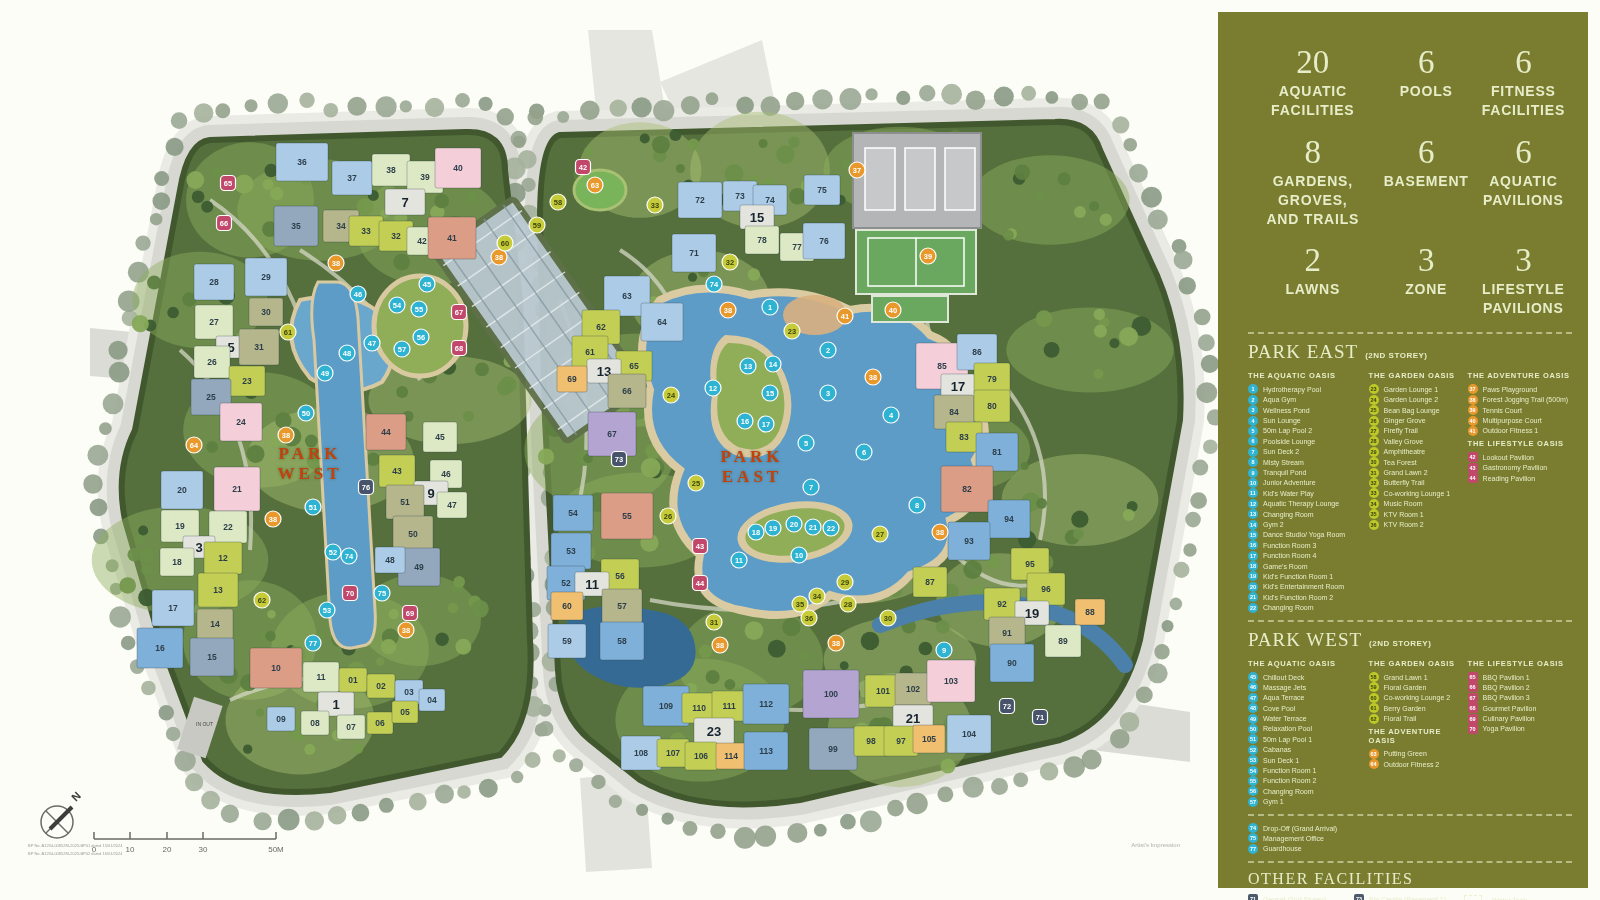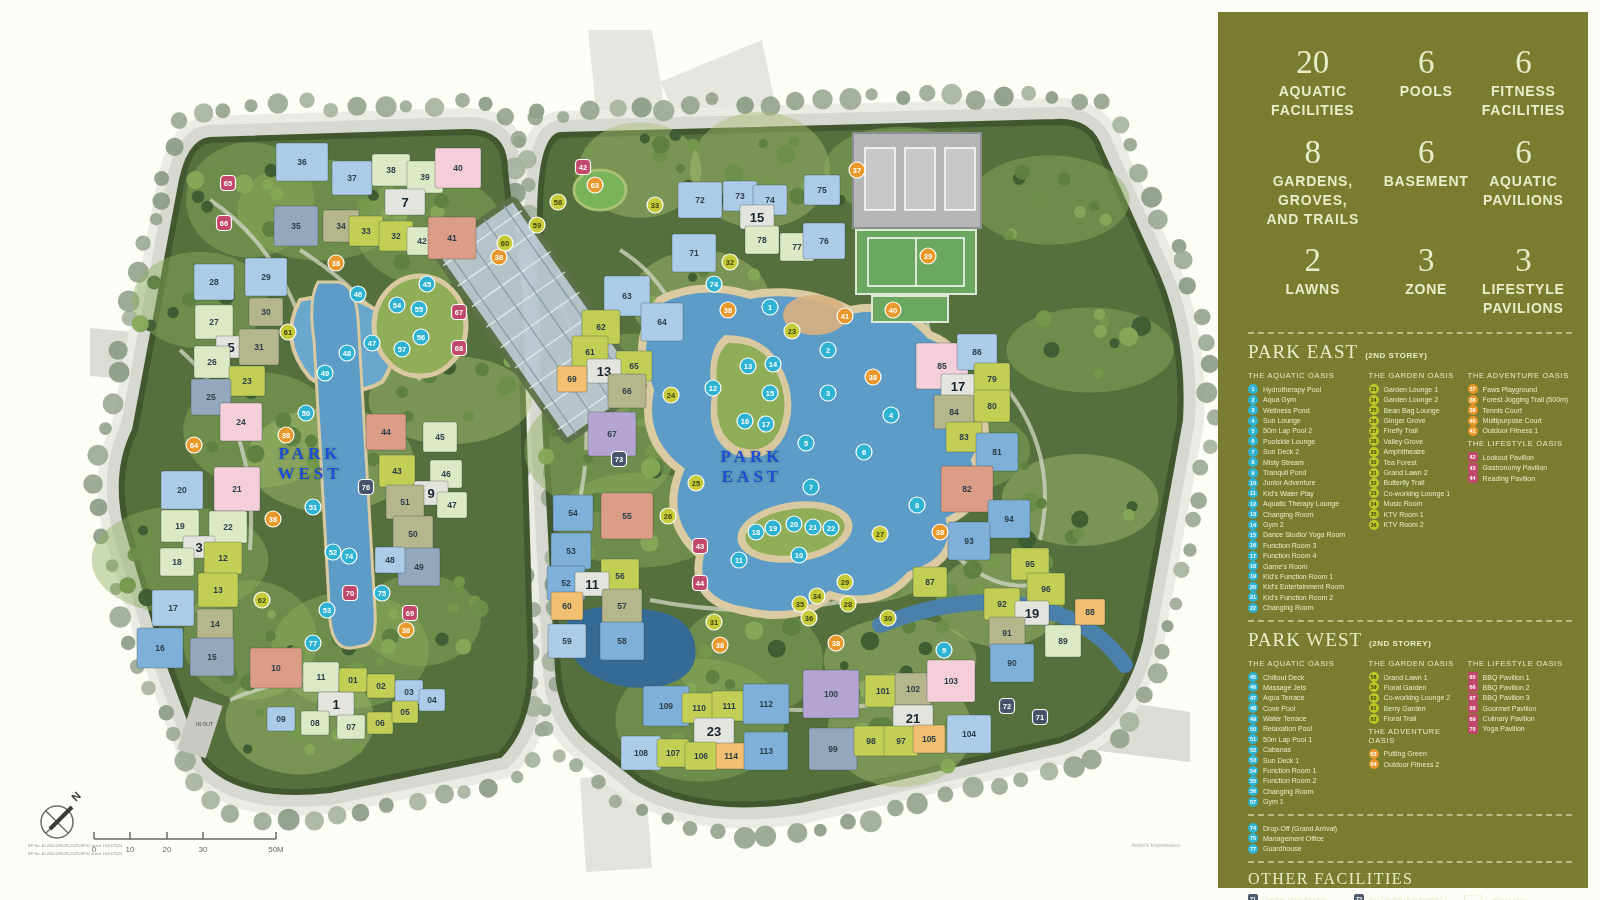--- a/index.html
+++ b/index.html
@@ -1,36 +1,36 @@
 <!DOCTYPE html>
 <html><head>
 <meta charset="utf-8">
 <style>
   html,body{margin:0;padding:0;background:#fdfdf8;}
   #stage{position:relative;width:1600px;height:900px;overflow:hidden;background:#fdfdf8;font-family:"Liberation Sans",sans-serif;}
   #map-wrap{position:absolute;left:0;top:0;width:1218px;height:900px;}
   #map-svg{position:absolute;left:0;top:0;}
-  .maplabel{position:absolute;color:#1d4ed8;font-family:"Liberation Serif",serif;font-weight:bold;text-align:center;font-size:17px;letter-spacing:4px;line-height:1.2;text-shadow:0 0 3px rgba(60,90,50,.6);}
+  .maplabel{position:absolute;color:#c2410c;font-family:"Liberation Serif",serif;font-weight:bold;text-align:center;font-size:17px;letter-spacing:4px;line-height:1.2;text-shadow:0 0 3px rgba(60,90,50,.6);}
   #street-label{position:absolute;left:270px;top:841px;width:700px;text-align:center;color:#9c9c97;font-size:19px;font-weight:bold;letter-spacing:13px;word-spacing:22px;}
   .fineprint{position:absolute;left:28px;color:#9a9a95;font-size:4px;line-height:1.6;}
   #artist-note{position:absolute;left:1020px;top:842px;width:160px;text-align:right;color:#b0b0aa;font-size:6px;}
   
   #sidebar{position:absolute;left:1218px;top:12px;width:370px;height:876px;padding:0 0 0 12px;box-sizing:border-box;}
   #sidebar-inner{width:100%;height:100%;padding:34px 16px 10px 18px;box-sizing:border-box;}
   .stats{display:grid;grid-template-columns:40% 30% 30%;row-gap:16px;margin-bottom:14px;}
   .stat{text-align:center;}
   .stat .num{font-family:"Liberation Serif",serif;font-size:33px;line-height:1;}
   .stat .lab{font-size:14px;font-weight:bold;letter-spacing:.8px;margin-top:3px;white-space:pre-line;line-height:1.35;}
   .divider{border-top:2px dashed rgba(233,238,203,.55);margin:7px 0 7px 0;}
   .sec-head{display:flex;align-items:baseline;gap:7px;margin:2px 0 5px 0;}
   .sec-title{font-family:"Liberation Serif",serif;font-size:19px;letter-spacing:1px;}
   .sec-sub{font-size:8px;font-weight:bold;letter-spacing:.5px;}
   .cols{display:flex;}
   .col0{width:134px;}.col1{width:110px;}.col2{width:116px;}
-  .grp-head{font-size:7.5px;font-weight:normal;letter-spacing:.7px;margin:3px 0 4px 0;}
+  .grp-head{font-size:7.5px;font-weight:bold;letter-spacing:.7px;margin:3px 0 4px 0;}
   .li{display:flex;align-items:center;gap:5px;height:10.4px;}
   .li .txt{font-size:7px;white-space:nowrap;}
   .bdg{width:10px;height:10px;min-width:10px;border-radius:50%;display:flex;align-items:center;justify-content:center;font-size:5.5px;font-weight:bold;color:#fff;}
   .bdg.sq{border-radius:2px;}
   .other-title{font-family:"Liberation Serif",serif;font-size:16px;letter-spacing:1.5px;margin:4px 0 6px 0;}
   .other-cols{display:flex;gap:14px;}
   .wt-icon{width:16px;height:9px;border:1px dashed rgba(233,238,203,.8);margin-right:5px;}
   .li.wt{margin-top:1px;}
 </style>
 </head>

